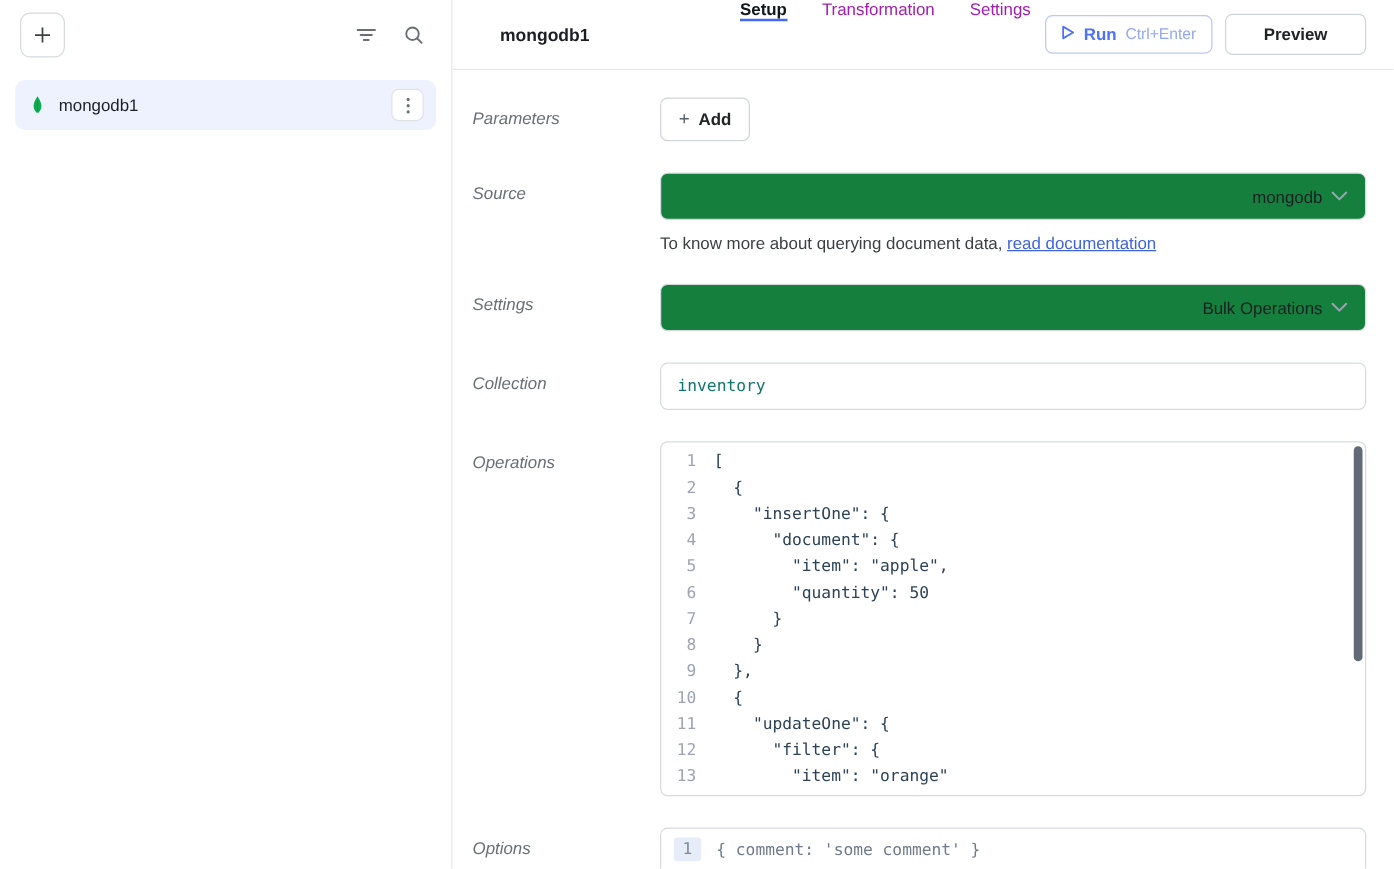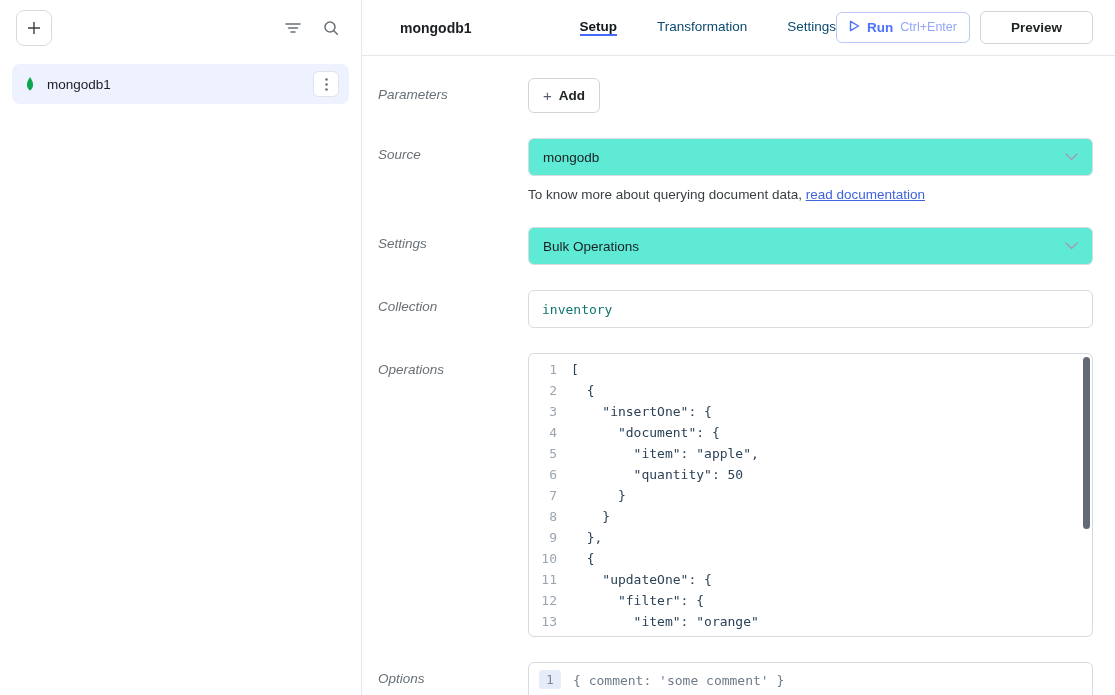--- a/index.html
+++ b/index.html
@@ -28,22 +28,22 @@
   .query-item-label { font-size:13.5px; color:#1b1f24; }
   .kebab-btn {
     margin-left:auto; width:26px; height:26px; border:1px solid #dfe3e8; border-radius:6px; background:#fff;
     display:flex; align-items:center; justify-content:center; color:#687076; font-size:13px; cursor:pointer;
   }
 
   
   .main { flex:1; display:flex; flex-direction:column; min-width:0; }
   .main-header { height:56px; border-bottom:1px solid #e6e8eb; display:flex; align-items:stretch; padding:0 22px 0 38px; }
   .query-title { font-weight:600; font-size:14px; display:flex; align-items:center; width:170px; }
-  .tabs { display:flex; gap:40px; align-items:center; margin-left:22px; }
-  .tab { display:flex; align-items:center; color:#0c4a6e; border-bottom:2px solid transparent; cursor:pointer; font-size:13.5px; }
+  .tabs { display:flex; gap:28px; align-items:flex-start; margin-left:22px; }
+  .tab { display:flex; align-items:center; color:#a21caf; border-bottom:2px solid transparent; cursor:pointer; font-size:13.5px; }
   .tab.active { color:#11181c; font-weight:600; border-bottom-color:#4368fa; }
   .header-actions { margin-left:auto; display:flex; align-items:center; gap:10px; }
   .run-btn {
     display:flex; align-items:flex-start; gap:7px; border:1px solid #bcc8f7; background:#fff; border-radius:6px;
     padding:7px 12px; cursor:pointer; color:#4d72fa;
   }
   .run-label { font-weight:700; font-size:13.5px; color:#4d72fa; }
   .run-shortcut { font-size:12.5px; color:#93a7f7; }
   .preview-btn {
     border:1px solid #d0d5da; background:#fff; border-radius:6px; padding:8px 30px;
@@ -56,22 +56,22 @@
   .form-label { width:150px; flex:none; color:#687076; font-weight:500; padding-top:9px; font-size:13.5px;font-style:italic; }
   .form-field { flex:1; min-width:0; }
 
   .add-btn {
     display:inline-flex; align-items:center; gap:7px; border:1px solid #d0d5da; background:#fff; border-radius:6px;
     padding:8px 14px; cursor:pointer; font-weight:700; font-size:13.5px; color:#202425;
   }
   .add-btn .plus { font-weight:400; color:#55606a; font-size:15px; }
 
   .select-field {
-    position:relative; height:38px; border:1px solid #d7dbdf; border-radius:6px; background:#5eead4;
-    display:flex; align-items:center; padding:0 34px 0 14px; cursor:pointer;
+    position:relative; height:38px; border:1px solid #d7dbdf; border-radius:6px; background:#15803d;
+    display:flex; align-items:center; padding:0 34px 0 0; cursor:pointer;justify-content:flex-end;
   }
   .select-field .chev { position:absolute; right:14px; top:50%; transform:translateY(-50%); color:#9aa5b1; display:flex; }
   .help-text { margin-top:11px; color:#3a3f42; font-size:13.5px; }
   .help-text a { color:#3e63dd; text-decoration:underline; cursor:pointer; }
 
   .code-input {
     height:38px; border:1px solid #d7dbdf; border-radius:6px; background:#fff;
     display:flex; align-items:center; padding:0 13px;
     font-family:"DejaVu Sans Mono", monospace; font-size:13px; color:#0f766e; cursor:text;
   }

